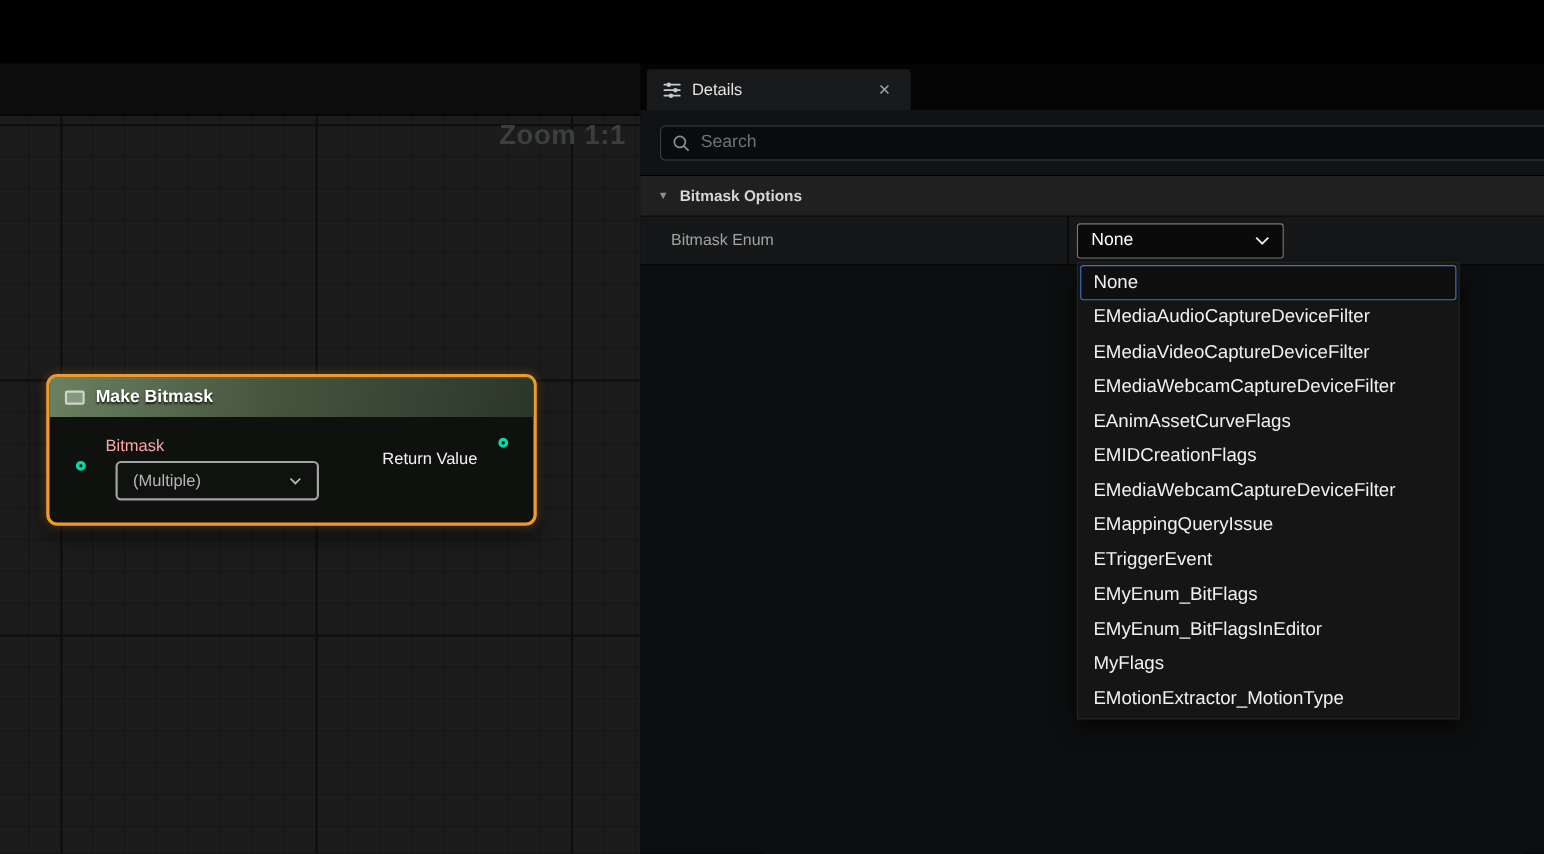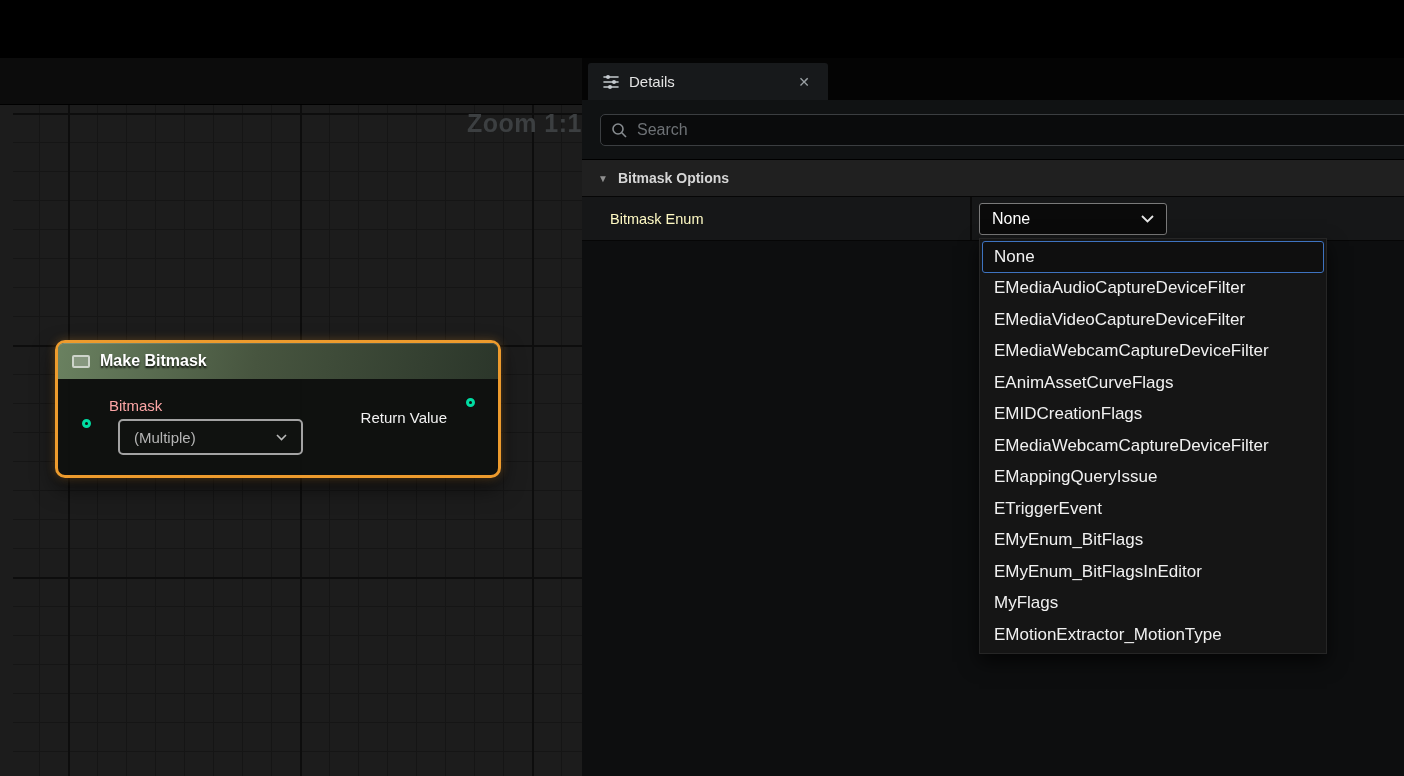--- a/index.html
+++ b/index.html
@@ -7,21 +7,21 @@
                font-family: "Liberation Sans", "DejaVu Sans", sans-serif; }
   .stage { position: absolute; top: 0; left: 0; width: 1404px; height: 776px; }
 
   
   .top-bar { position: absolute; left: 0; top: 0; width: 1404px; height: 58px; background: #000; }
 
   
   .graph { position: absolute; left: 0; top: 58px; width: 582px; height: 718px; background: #1c1c1c; }
   .graph-strip { position: absolute; left: 0; top: 0; width: 100%; height: 47px;
                  background: #0c0c0c; border-bottom: 1px solid #000; z-index: 2; }
-  .grid { position: absolute; left: 13px; top: 47px; width: 100%; height: 671px;
+  .grid { position: absolute; left: 0; top: 47px; width: 100%; height: 671px;
     background-color: #1c1c1c;
     background-image:
       linear-gradient(to right, #0d0d0d 2px, transparent 2px),
       linear-gradient(to bottom, #0d0d0d 2px, transparent 2px),
       linear-gradient(to right, #151515 1px, transparent 1px),
       linear-gradient(to bottom, #151515 1px, transparent 1px);
     background-size: 232px 232px, 232px 232px, 29px 29px, 29px 29px;
     background-position: 55px 8px;
   }
   .zoom-label { position: absolute; right: 13px; top: 4px; font-size: 25px; font-weight: 700;
@@ -71,21 +71,21 @@
   .search-input::placeholder { color: #6e7276; }
 
   .section-row { position: absolute; left: 0; top: 102px; width: 100%; height: 37px;
                  background: #202020; border-bottom: 1px solid #060606;
                  display: flex; align-items: center; padding-left: 16px; }
   .sec-arrow { color: #8f8f8f; font-size: 10px; margin-right: 10px; }
   .sec-title { color: #d6d6d6; font-size: 14px; font-weight: 700; }
 
   .prop-row { position: absolute; left: 0; top: 139px; width: 100%; height: 44px;
               background: #161718; border-bottom: 1px solid #060606; }
-  .prop-label { position: absolute; left: 28px; top: 14px; color: #fef9c3; font-size: 14.5px; }
+  .prop-label { position: absolute; left: 28px; top: 14px; color: #a3a3a3; font-size: 14.5px; }
   .prop-divider { position: absolute; left: 388px; top: 0; width: 2px; height: 100%; background: #0a0a0a; }
   .combo { position: absolute; left: 397px; top: 6px; width: 188px; height: 32px;
            background: #0a0a0a; border: 1px solid #7a7a7a; border-radius: 3px;
            display: flex; align-items: center; padding: 0 12px; cursor: pointer; }
   .combo-value { color: #fff; font-size: 16px; }
   .combo-chev { margin-left: auto; }
 
   .enum-menu { position: absolute; left: 397px; top: 180px; width: 348px; z-index: 10;
                background: #151515; border: 1px solid #262626; padding: 2px 0;
                box-shadow: 0 8px 18px rgba(0,0,0,0.65); }

